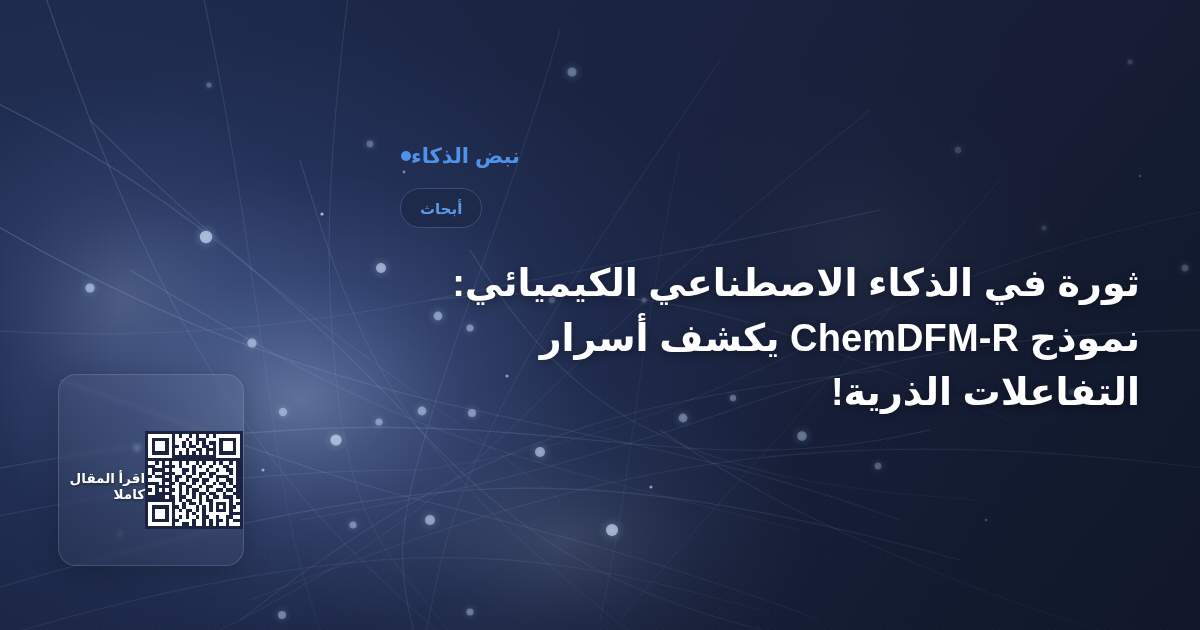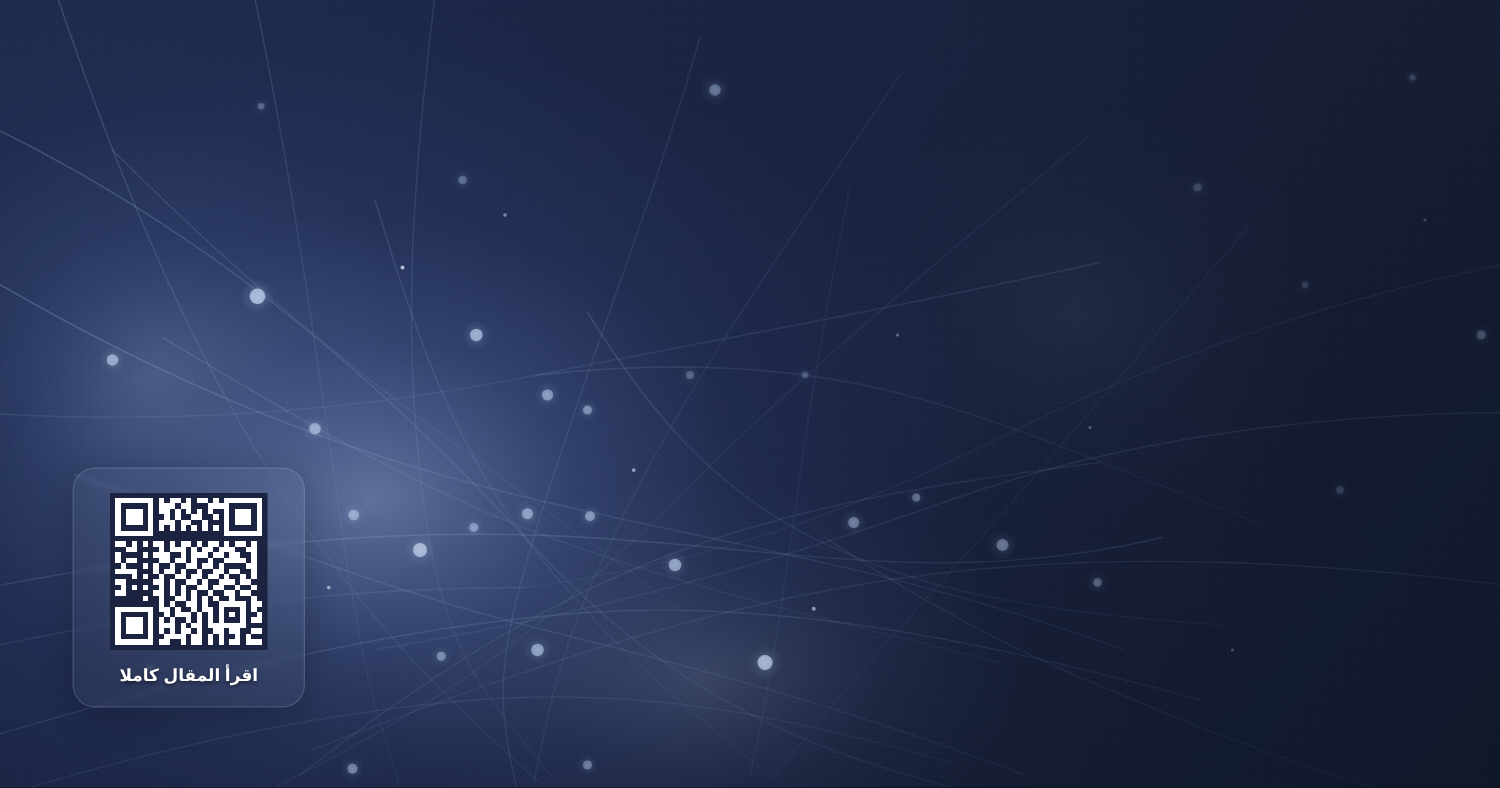--- a/index.html
+++ b/index.html
@@ -36,21 +36,21 @@
 
   
   .qr-card {
     position:absolute;
     left:58px; top:374px;
     width:186px; height:192px;
     border-radius:18px;
     background:rgba(255,255,255,0.045);
     border:1px solid rgba(178,200,238,0.20);
     backdrop-filter:blur(2px);
-    display:flex; flex-direction:column;
+    display:flex; flex-direction:row;
     align-items:center; justify-content:flex-start;
     padding-top:19px;
     box-shadow:0 6px 28px rgba(0,0,0,0.22);
   }
   .qr-img { width:126px; height:126px; display:block; image-rendering:pixelated; }
   .qr-caption {
     margin-top:13px;
     font-size:13.5px;
     font-weight:700;
     color:#ffffff;
@@ -467,14 +467,25 @@
         <rect x="9" y="27" width="2" height="1"></rect>
           <rect x="13" y="27" width="1" height="1"></rect>
         <rect x="15" y="27" width="2" height="1"></rect>
           <rect x="22" y="27" width="2" height="1"></rect>
         <rect x="26" y="27" width="2" height="1"></rect>
       </g>
     </svg>
     <div class="qr-caption">اقرأ المقال كاملا</div>
   </div>
 
+  <div class="content">
+
+    <div class="brand">
+      <span class="brand-dot"></span>
+      <span class="brand-name">نبض الذكاء</span>
+    </div>
+
+    <div class="badge">أبحاث</div>
+
+    <h1 class="title">ثورة في الذكاء الاصطناعي الكيميائي: نموذج ChemDFM-R يكشف أسرار التفاعلات الذرية!</h1>
+  </div>
 
 </div>
 
 </body></html>

